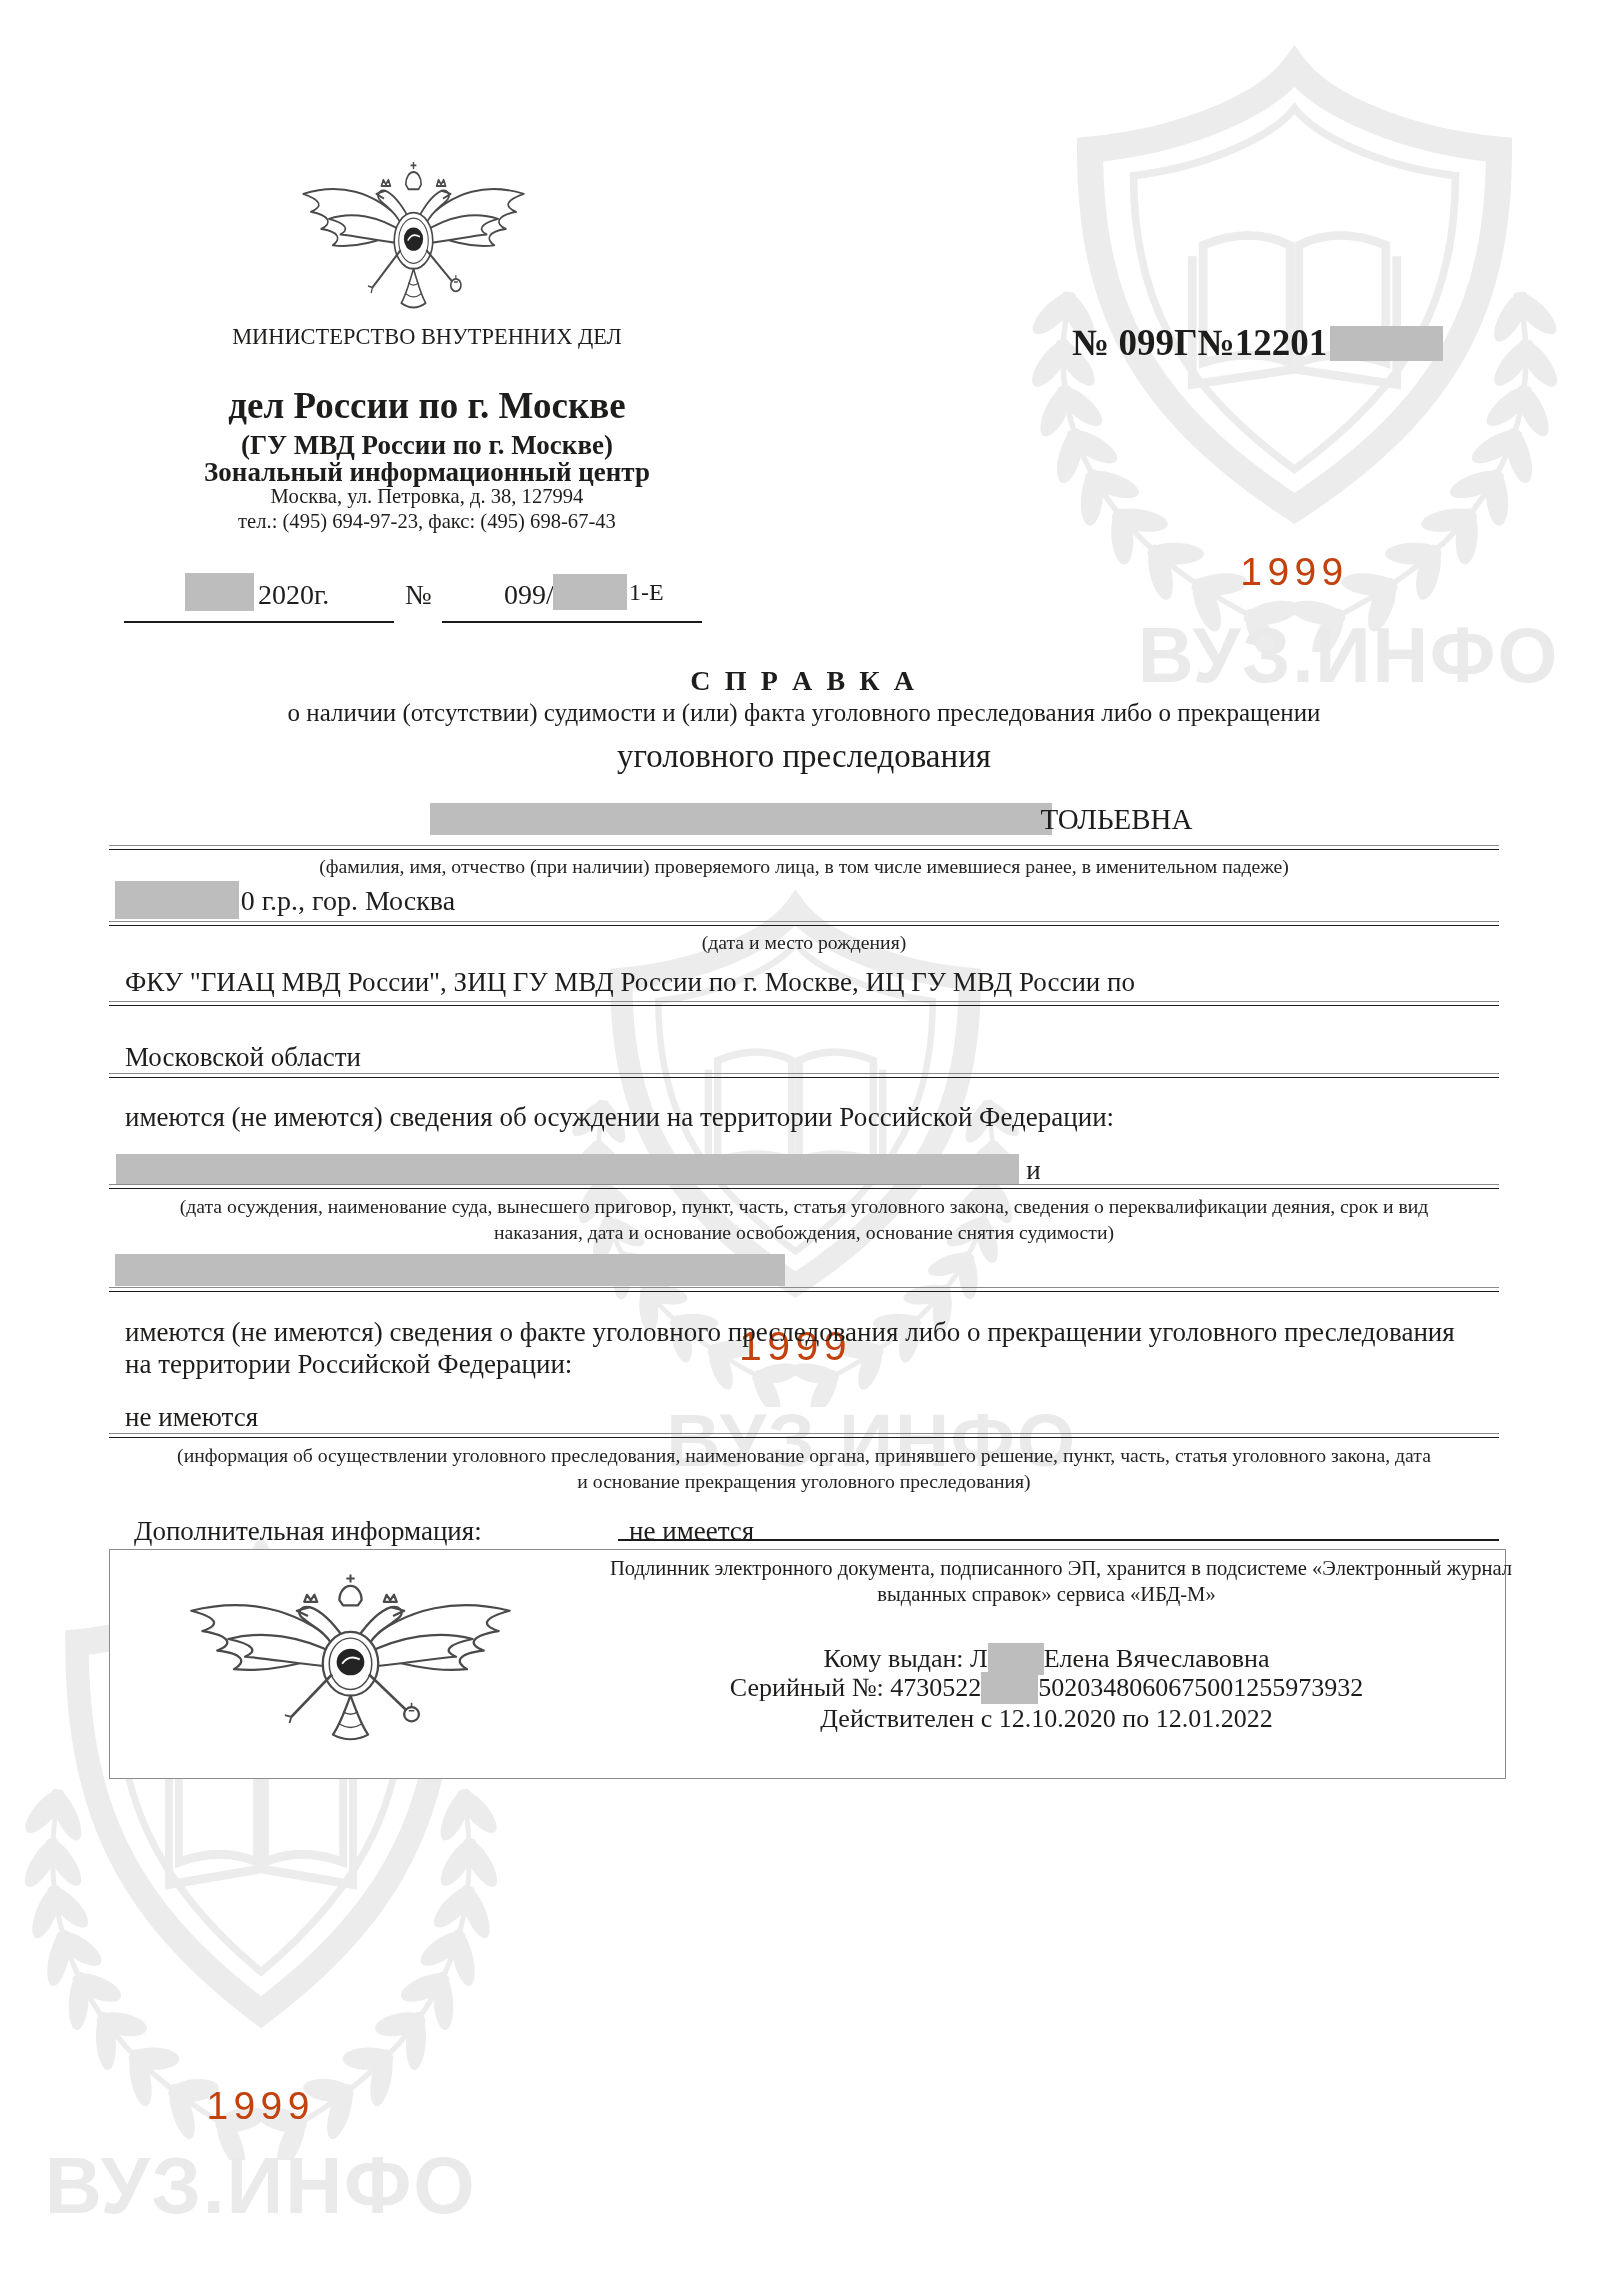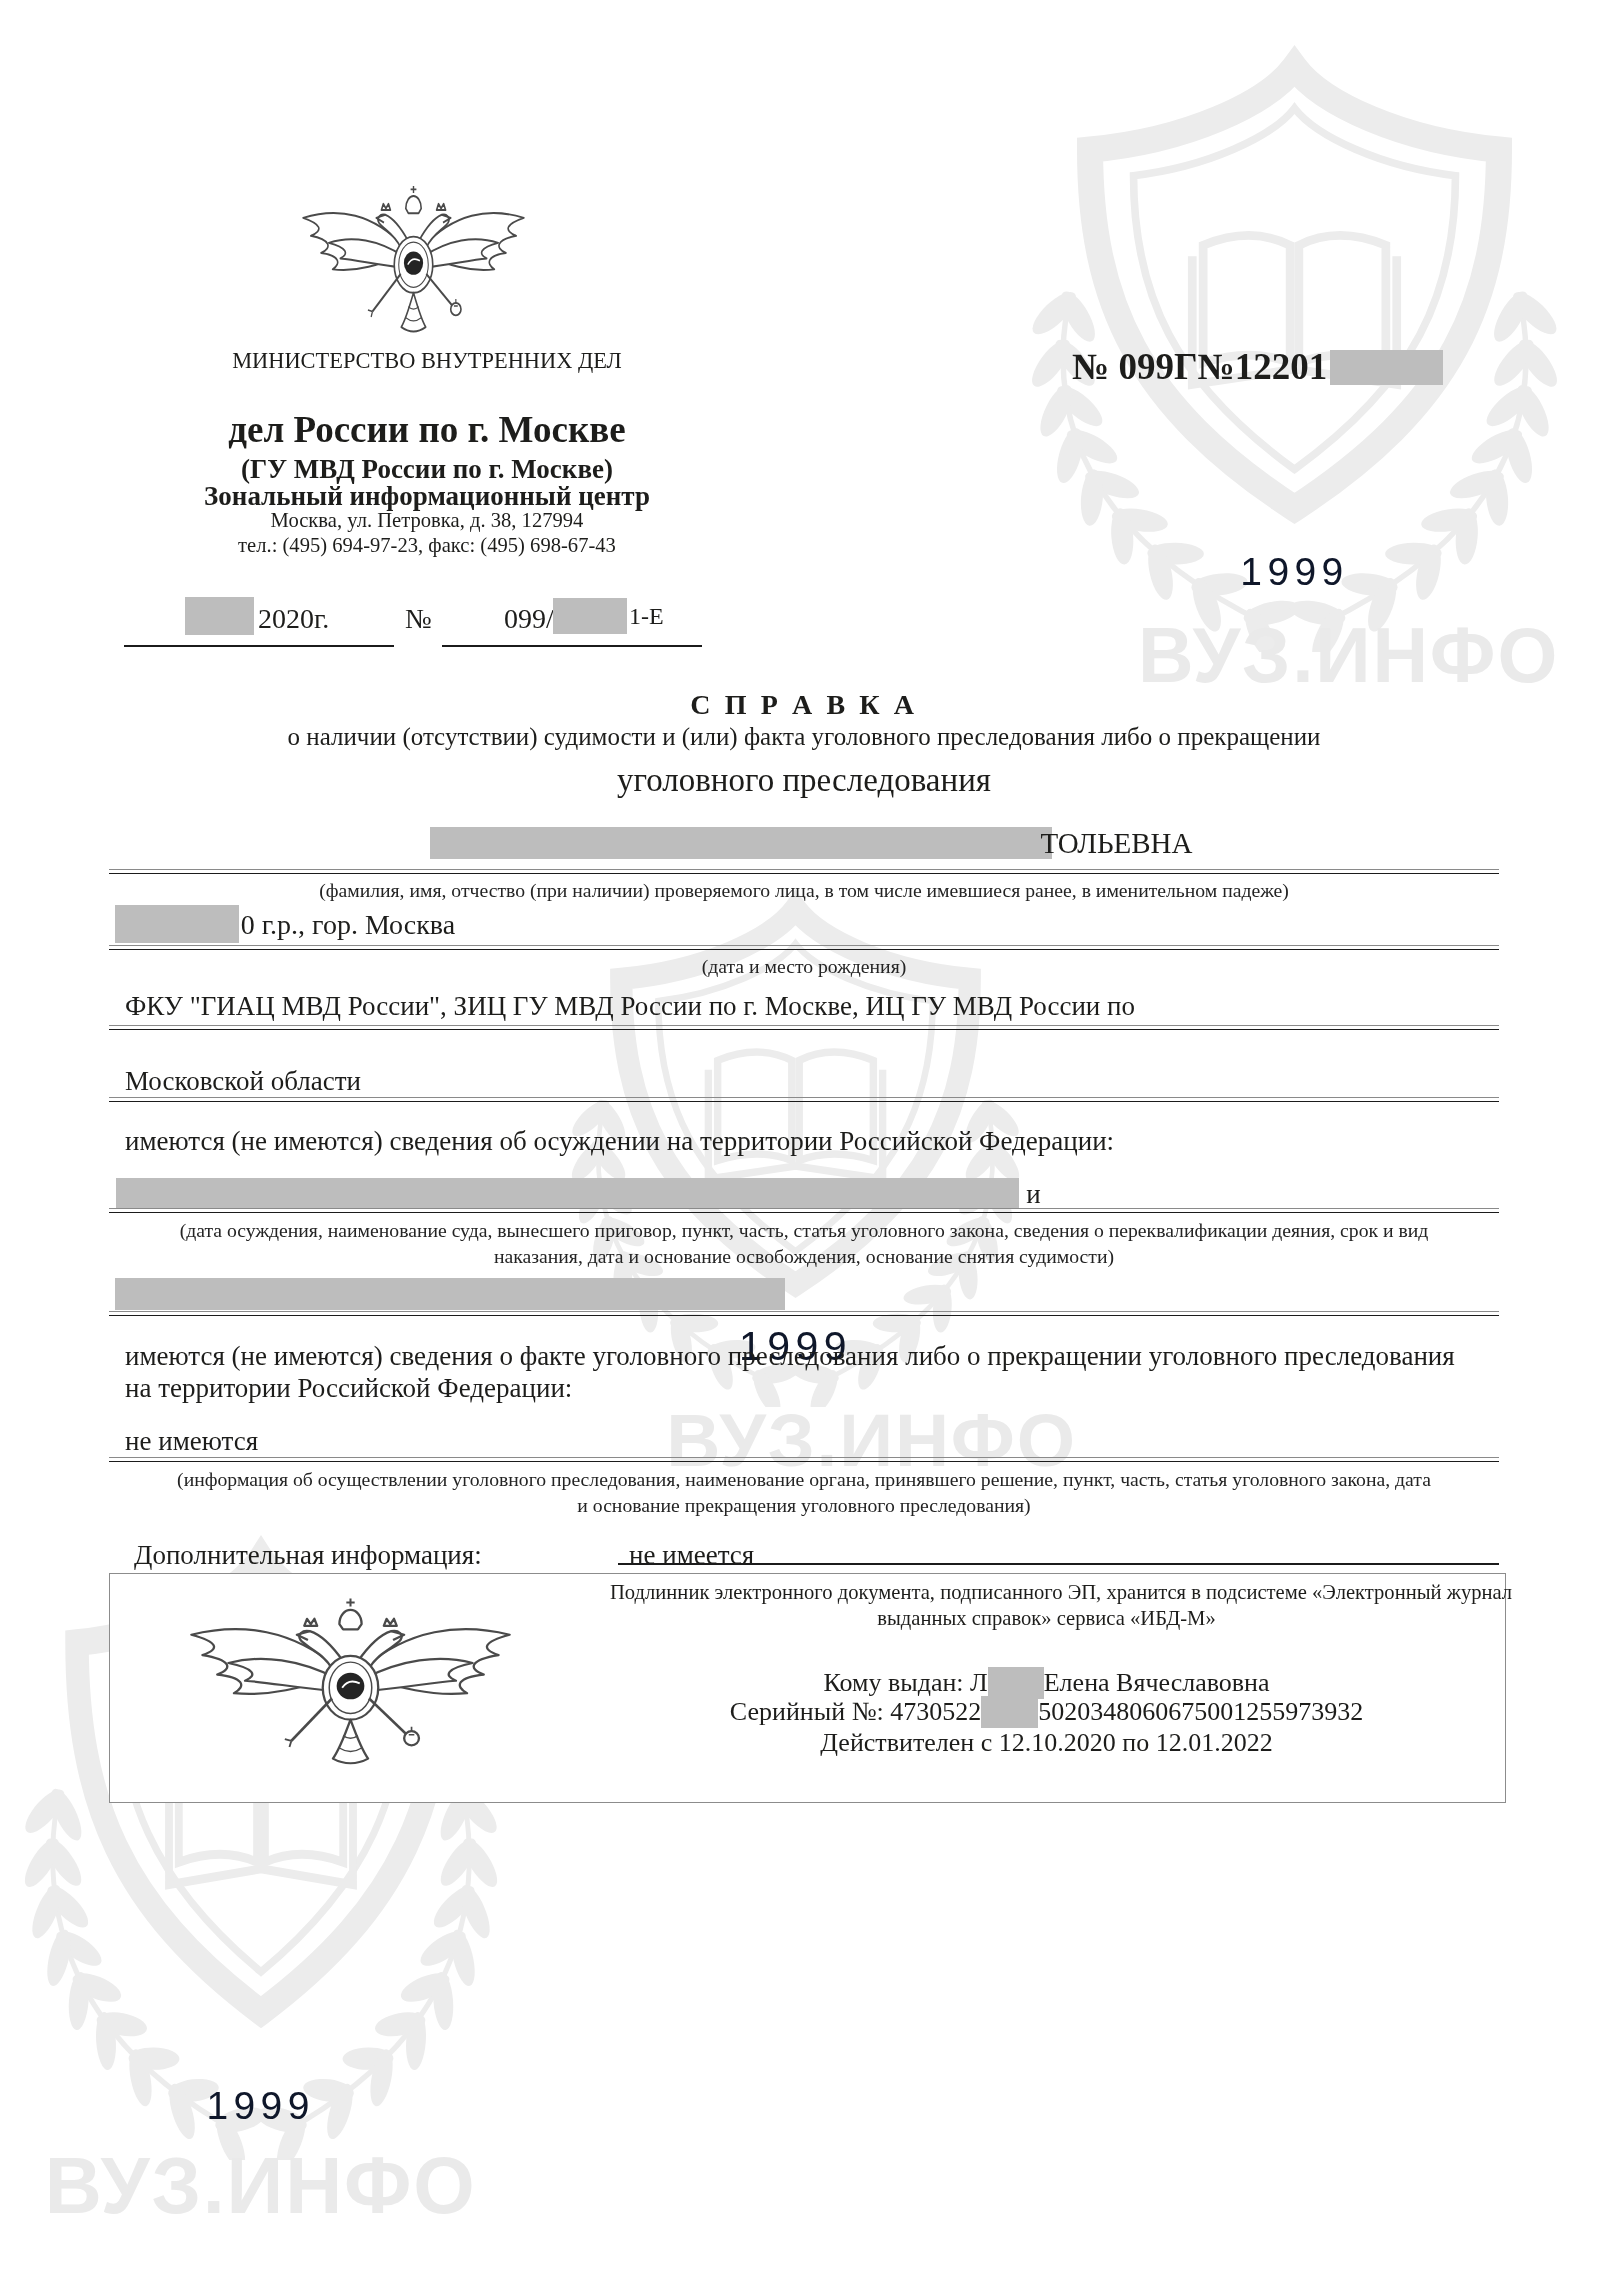--- a/index.html
+++ b/index.html
@@ -4,25 +4,25 @@
 <style>
   html,body{margin:0;padding:0;background:#888;}
   #page{position:relative;width:1620px;height:2293px;background:#ffffff;overflow:hidden;
         font-family:"Liberation Serif", serif;color:#1d1d1b;}
   .abs{position:absolute;}
   
   .wm-layer{position:absolute;inset:0;z-index:0;}
   .wm{position:absolute;}
   .wm svg{display:block;}
   .wm-year{position:absolute;left:0;width:100%;text-align:center;
-           font-family:"Liberation Sans", sans-serif;font-weight:400;color:#0f172a;letter-spacing:5.4px;}
+           font-family:"Liberation Sans", sans-serif;font-weight:400;color:#c2410c;letter-spacing:5.4px;}
   .wm-brand{position:absolute;left:50%;transform:translateX(-50%);white-space:nowrap;
             font-family:"Liberation Sans", sans-serif;font-weight:700;color:#eaeaea;letter-spacing:1.8px;}
   
-  .doc{position:absolute;inset:0;z-index:1;margin-top:24px;}
+  .doc{position:absolute;inset:0;z-index:1;}
   .center-col{position:absolute;left:109px;width:1390px;text-align:center;}
   .hdr{position:absolute;left:109px;width:636px;text-align:center;line-height:1.12;}
   .rule{position:absolute;left:109px;width:1390px;height:2.7px;
         border-top:0.9px solid #8a8a8a;border-bottom:1.8px solid #1b1b1b;}
   .redact{display:inline-block;background:#bdbdbd;}
   .val{white-space:nowrap;}
   .cap{font-size:19.7px;color:#242424;}
   .cert-box{position:absolute;left:109px;top:1549px;width:1397px;height:230px;
             border:1.3px solid #8c8c8c;background:#ffffff;box-sizing:border-box;}
   .cert-line{position:absolute;left:500px;width:873px;text-align:center;white-space:nowrap;}

